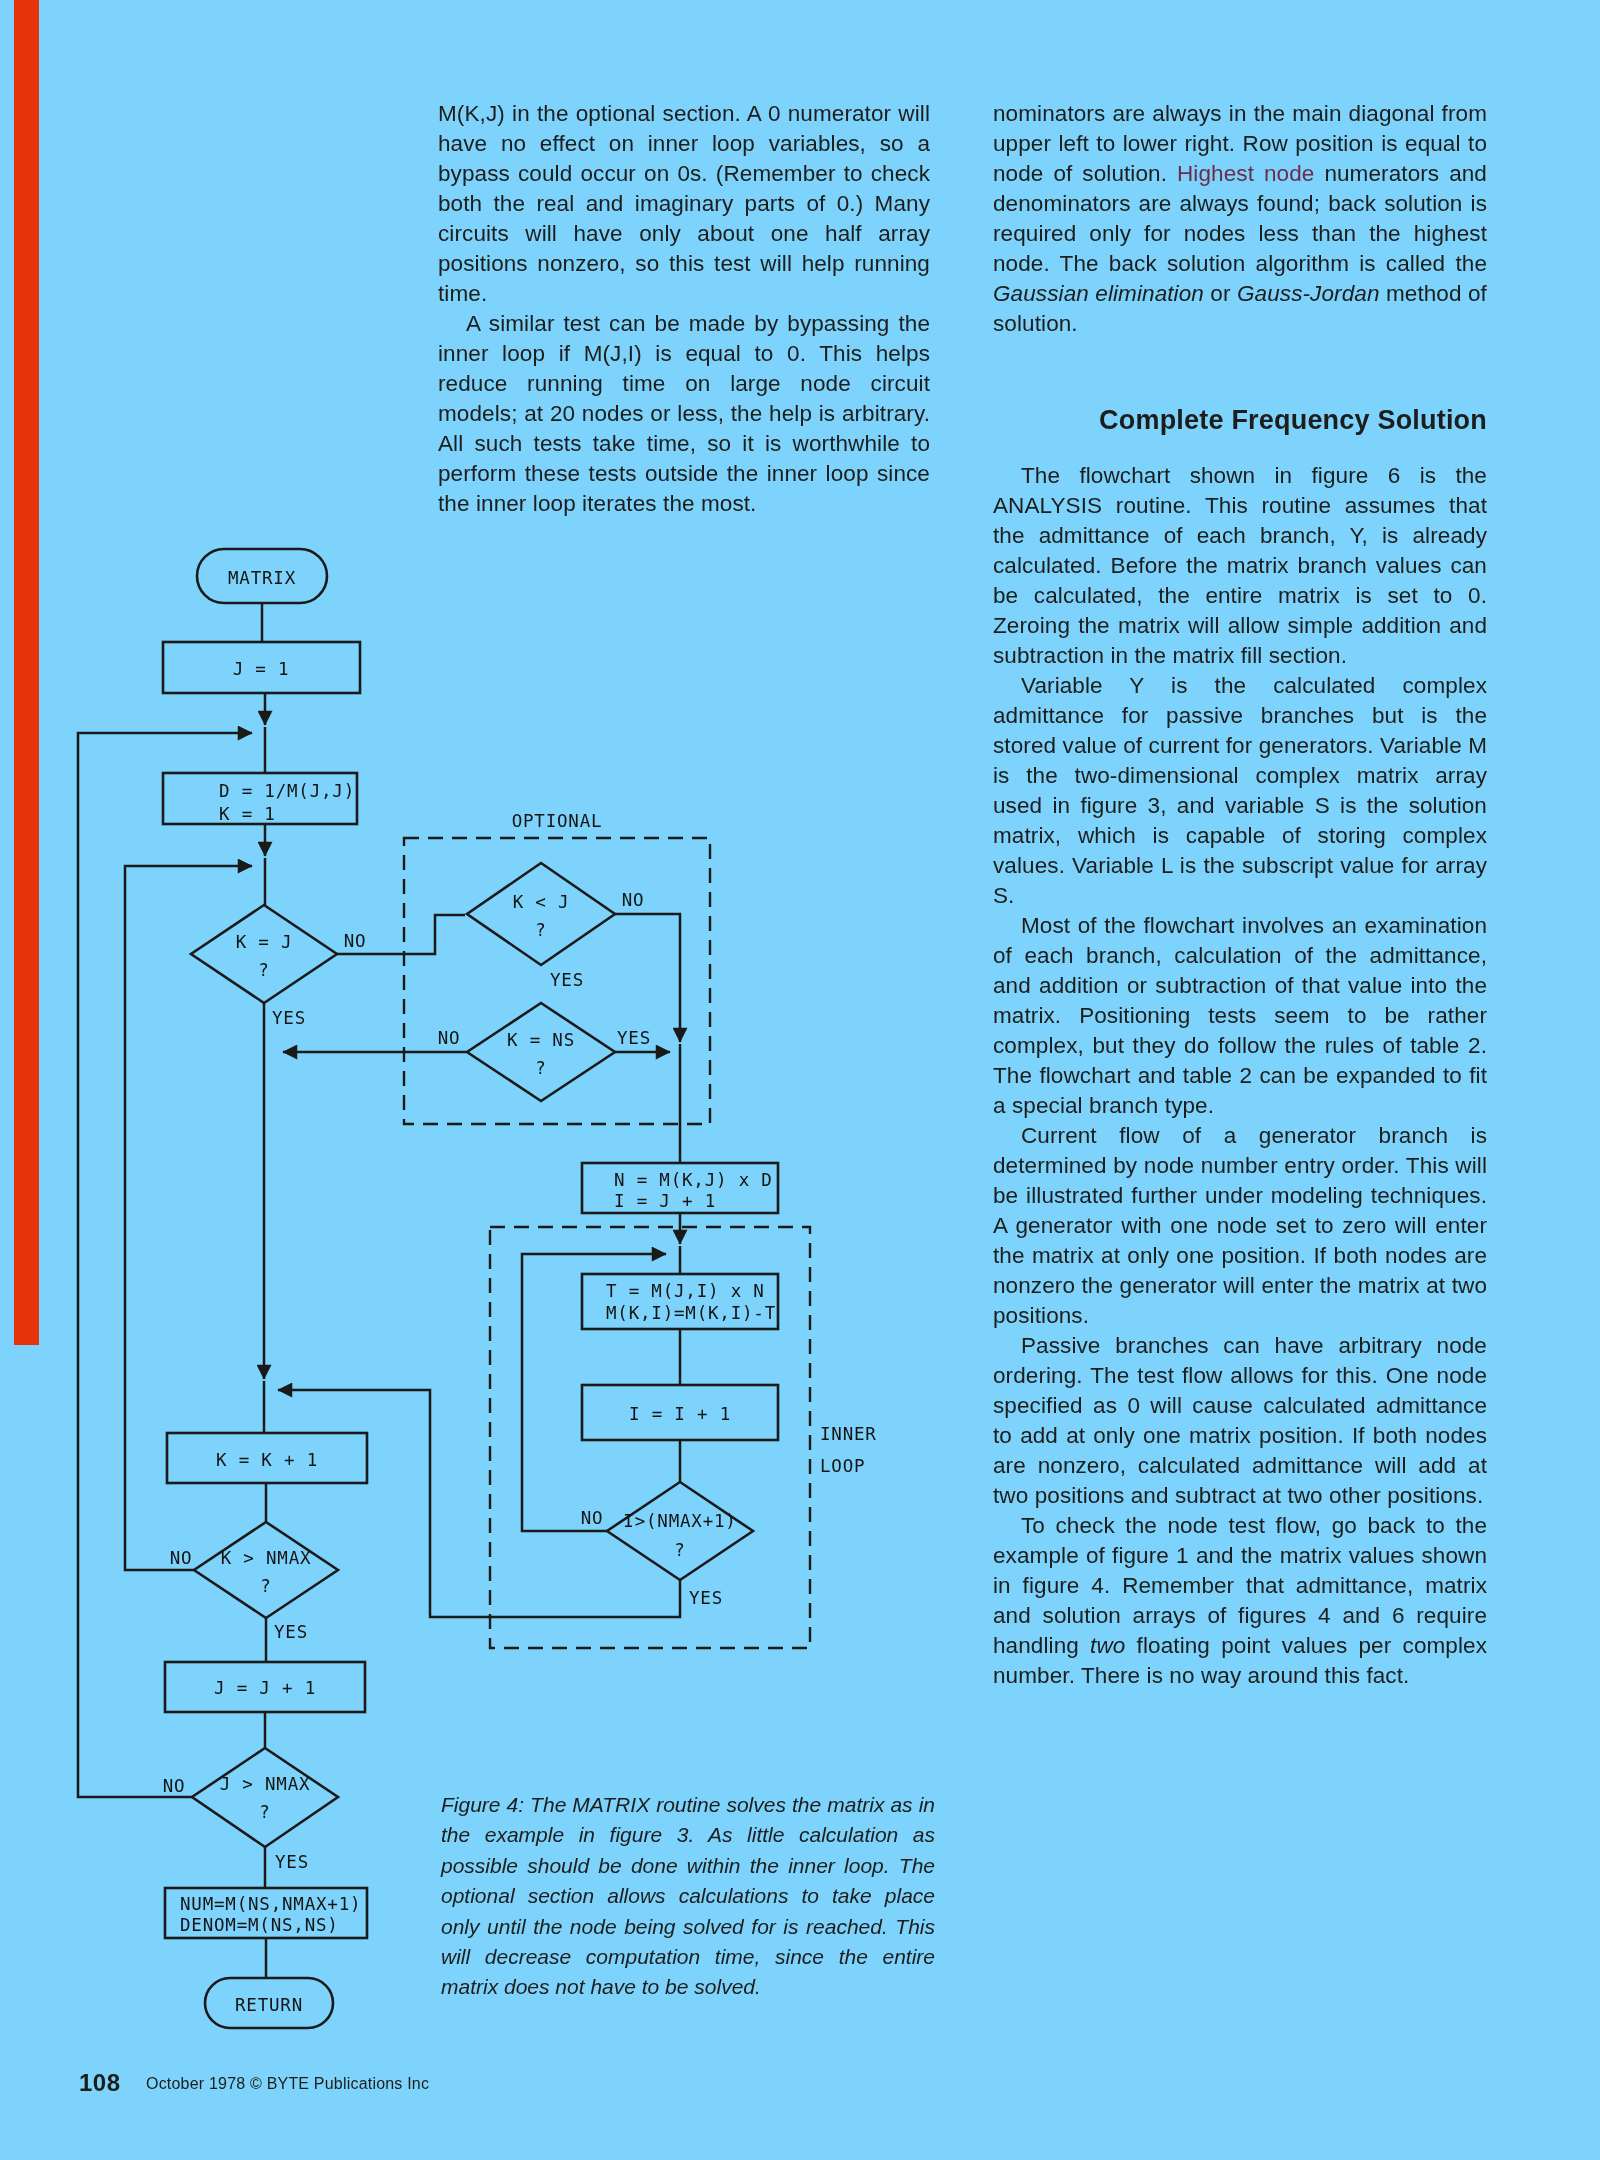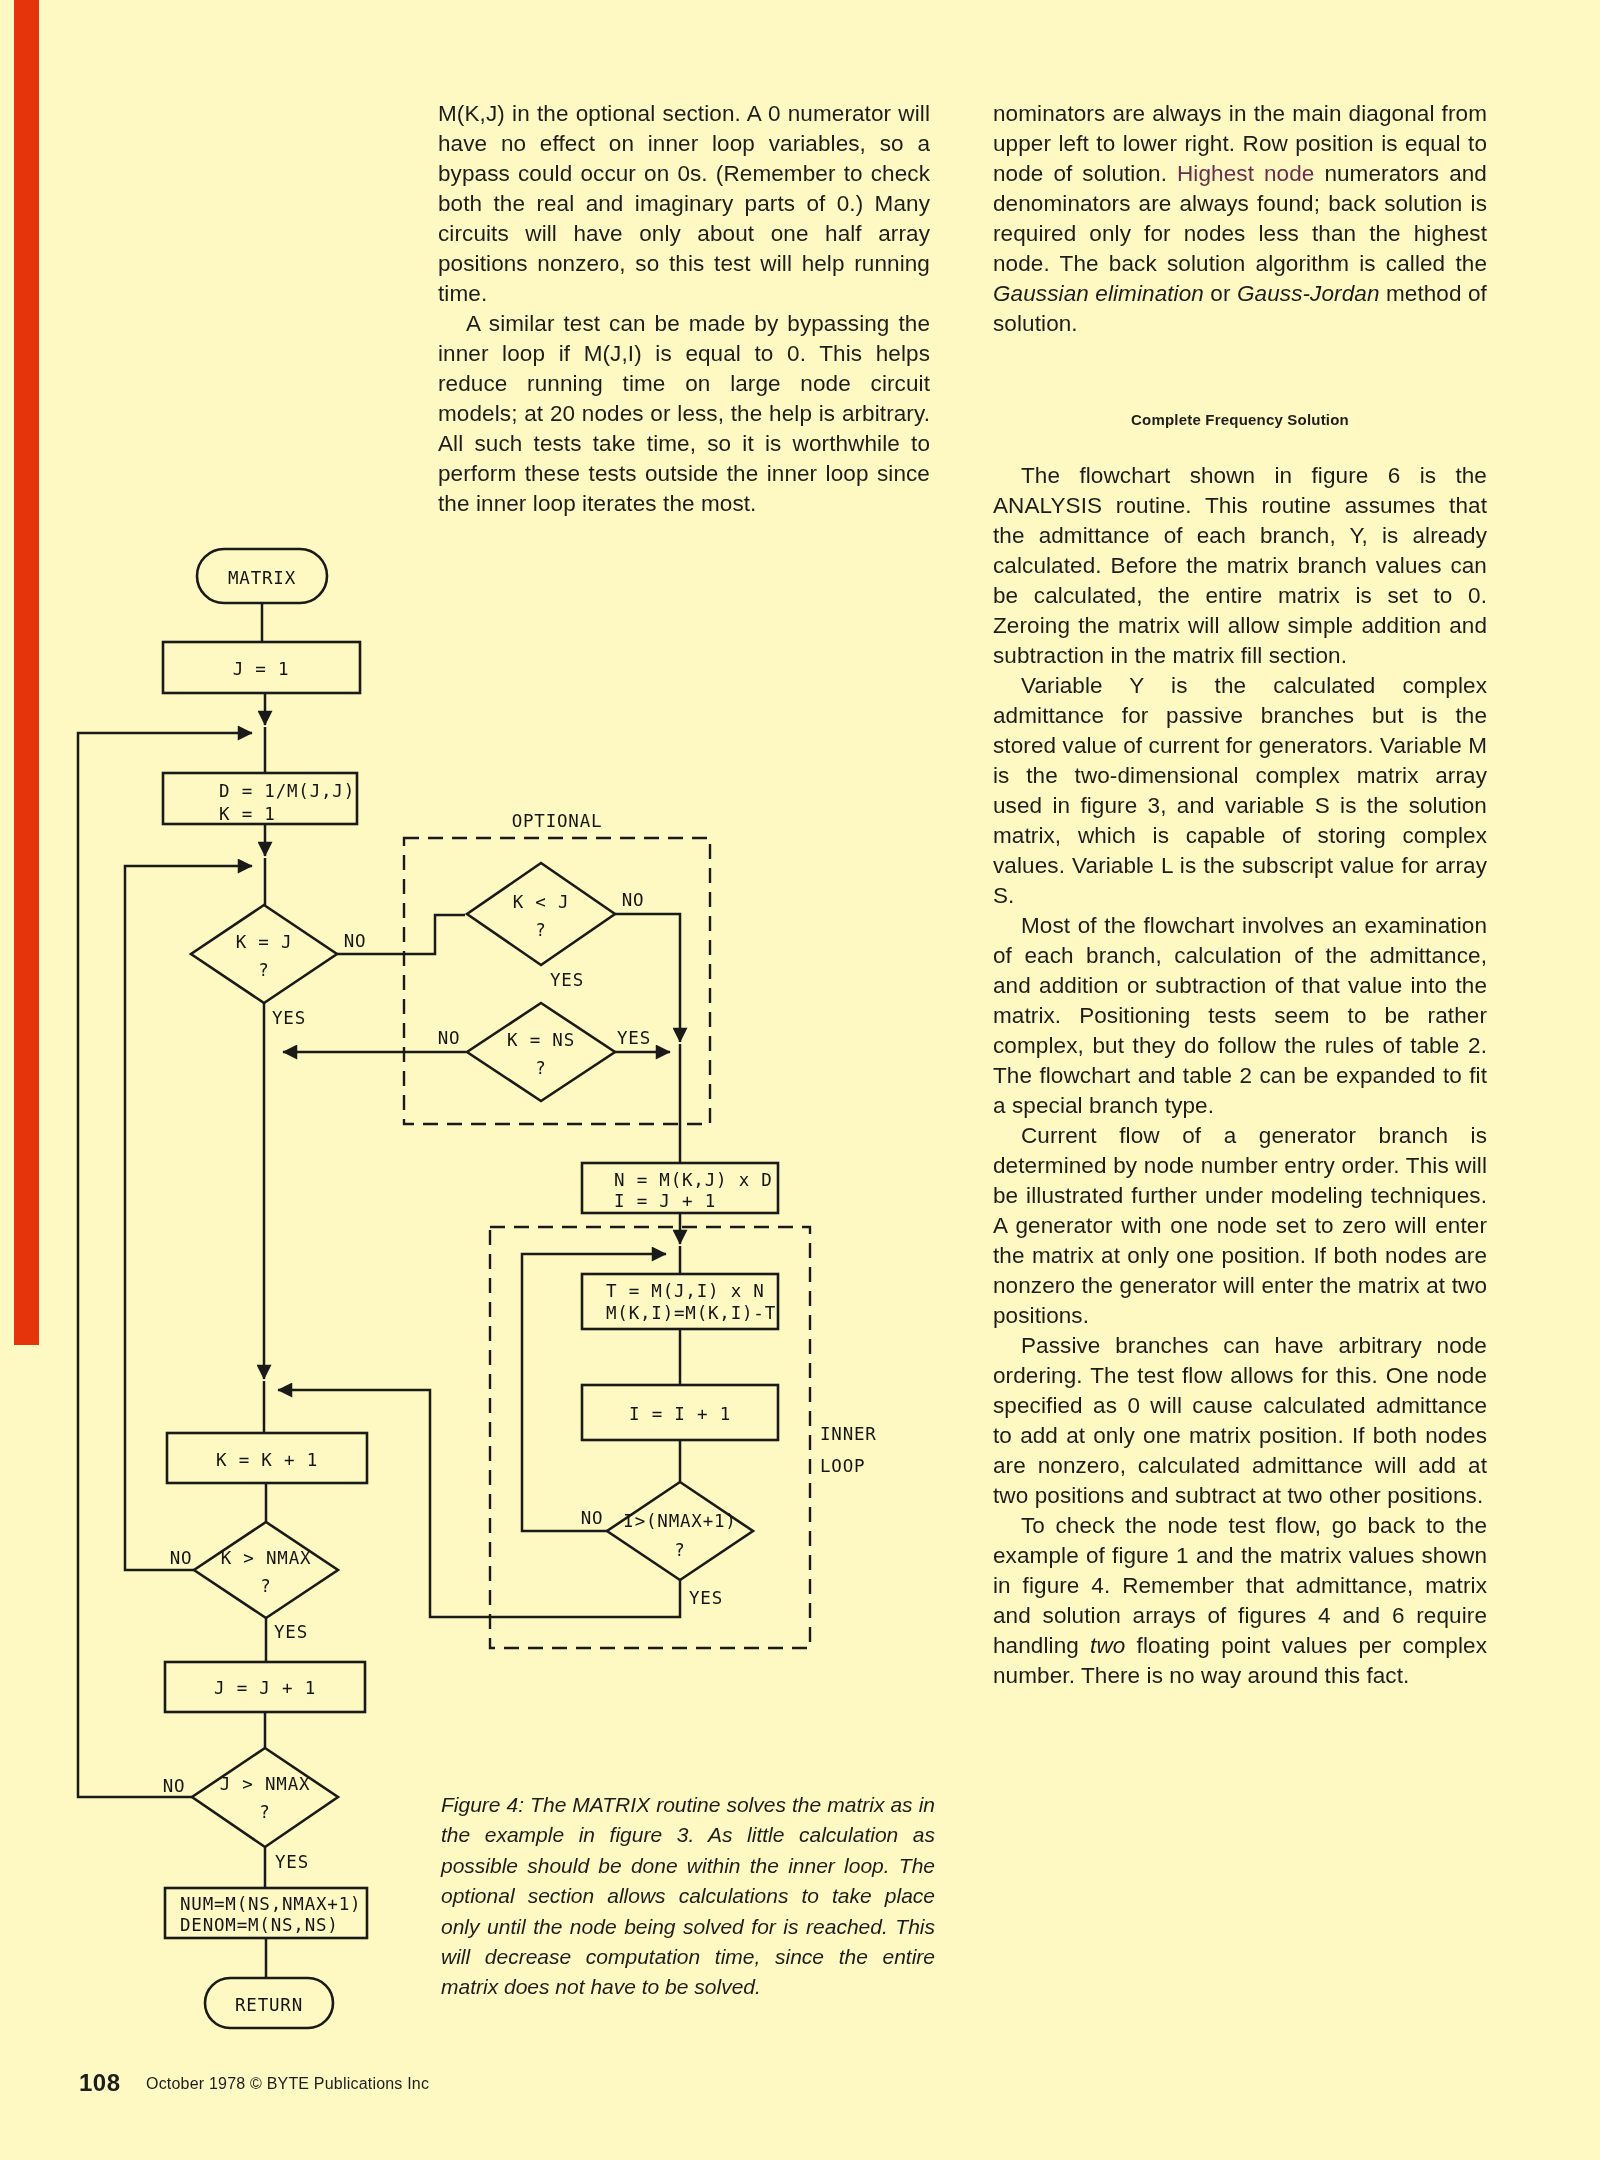--- a/index.html
+++ b/index.html
@@ -1,27 +1,27 @@
 <!DOCTYPE html>
 <html><head>
 <meta charset="utf-8">
 <style>
   html,body{margin:0;padding:0;background:#e9e9e7;}
   .page{
     position:relative; width:1600px; height:2160px;
-    background:#fef9c3; overflow:hidden;
+    background:#7dd3fc; overflow:hidden;
     font-family:"Liberation Sans", sans-serif; color:#1d1d1b;
   }
   .redbar{position:absolute; left:14px; top:0; width:25px; height:1345px;}
   .col{position:absolute; text-align:justify; font-size:22.5px; line-height:30px; letter-spacing:0.1px;}
   .col-mid{left:438px; top:99px; width:492px;}
   .col-right{left:993px; top:99px; width:494px;}
   .col p{margin:0; text-indent:28px;}
   .col p.noind{text-indent:0;}
-  .heading{font-size:15px; font-weight:bold; margin:66px 0 26px 0; text-align:center; letter-spacing:0.2px;}
+  .heading{font-size:27px; font-weight:bold; margin:66px 0 26px 0; text-align:right; letter-spacing:0.2px;}
   .hl{font-weight:500;}
   .caption{
     position:absolute; left:441px; top:1790px; width:494px;
     font-style:italic; font-size:21px; line-height:30.4px; text-align:justify;
   }
   .footer{position:absolute; left:0; top:2066px; width:100%; height:40px;}
   .pgnum{position:absolute; left:79px; top:3px; font-size:24px; font-weight:bold; letter-spacing:0.5px;}
   .credit{position:absolute; left:146px; top:9px; font-size:16px; letter-spacing:0.2px;}
   svg.flow{position:absolute; left:0; top:0;}
   svg.flow text{

